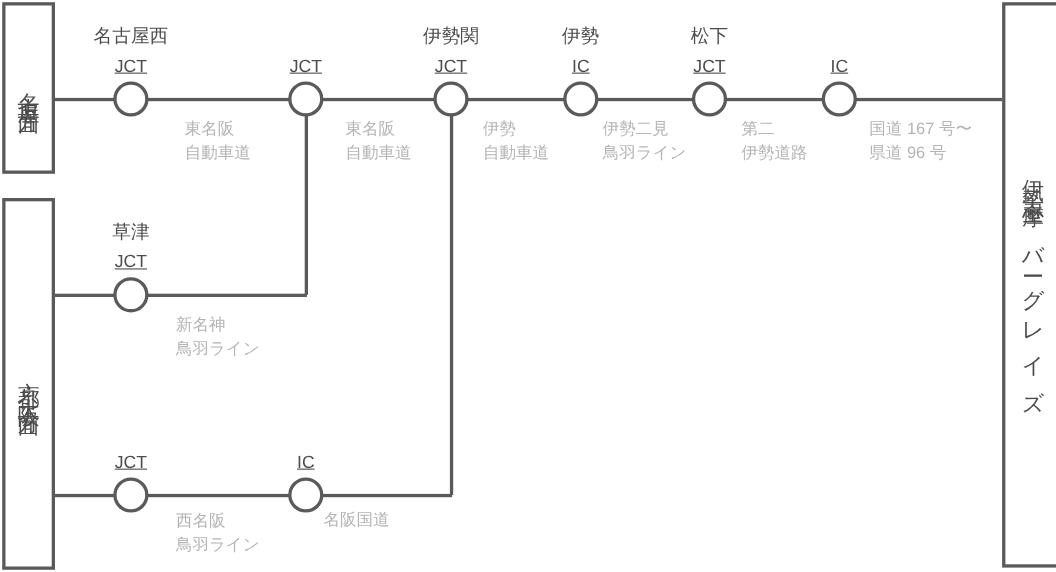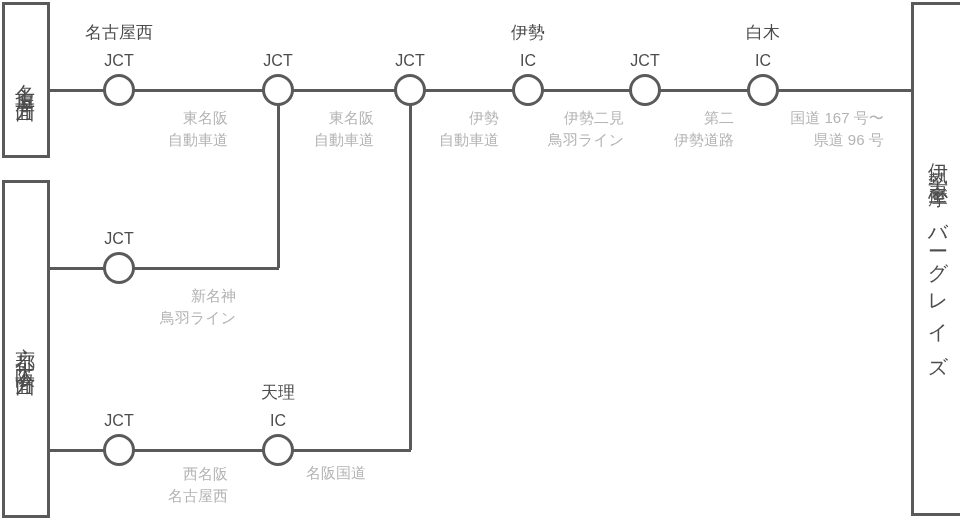--- a/index.html
+++ b/index.html
@@ -79,26 +79,27 @@
   .node-name {
     font-size: 17px;
     line-height: 30px;
     white-space: nowrap;
     margin-top: 48px;
   }
   .node-type {
     font-size: 16px;
     line-height: 26px;
     white-space: nowrap;
+    text-decoration: underline;
   }
   
   .road-label {
     position: absolute;
     transform: translateX(-50%);
-    text-align: right;
+    text-align: left;
     white-space: pre-line;
     color: #b4b4b4;
     font-size: 15px;
     line-height: 22px;
     z-index: 2;
   }
 </style>
 </head>
 <body>
 
@@ -128,77 +129,78 @@
     <div class="circle"></div>
   </div>
   <div class="node" style="left:278px; top:90px">
     <div class="node-label">
       <div class="node-type">JCT</div>
     </div>
     <div class="circle"></div>
   </div>
   <div class="node" style="left:410px; top:90px">
     <div class="node-label">
+      <div class="node-name">伊勢関</div>
       <div class="node-type">JCT</div>
     </div>
     <div class="circle"></div>
   </div>
   <div class="node" style="left:528px; top:90px">
     <div class="node-label">
       <div class="node-name">伊勢</div>
       <div class="node-type">IC</div>
     </div>
     <div class="circle"></div>
   </div>
   <div class="node" style="left:645px; top:90px">
     <div class="node-label">
+      <div class="node-name">松下</div>
       <div class="node-type">JCT</div>
     </div>
     <div class="circle"></div>
   </div>
   <div class="node" style="left:763px; top:90px">
     <div class="node-label">
-      <div class="node-name">白木</div>
       <div class="node-type">IC</div>
     </div>
     <div class="circle"></div>
   </div>
 
   <div class="node" style="left:119px; top:268px">
     <div class="node-label">
+      <div class="node-name">草津</div>
       <div class="node-type">JCT</div>
     </div>
     <div class="circle"></div>
   </div>
 
   <div class="node" style="left:119px; top:450px">
     <div class="node-label">
       <div class="node-type">JCT</div>
     </div>
     <div class="circle"></div>
   </div>
   <div class="node" style="left:278px; top:450px">
     <div class="node-label">
-      <div class="node-name">天理</div>
       <div class="node-type">IC</div>
     </div>
     <div class="circle"></div>
   </div>
 
   <div class="road-label" style="left:198px; top:107px">東名阪
 自動車道</div>
   <div class="road-label" style="left:344px; top:107px">東名阪
 自動車道</div>
   <div class="road-label" style="left:469px; top:107px">伊勢
 自動車道</div>
   <div class="road-label" style="left:586px; top:107px">伊勢二見
 鳥羽ライン</div>
   <div class="road-label" style="left:704px; top:107px">第二
 伊勢道路</div>
   <div class="road-label" style="left:837px; top:107px">国道 167 号〜
 県道 96 号</div>
   <div class="road-label" style="left:198px; top:285px">新名神
 鳥羽ライン</div>
   <div class="road-label" style="left:198px; top:463px">西名阪
-名古屋西</div>
-  <div class="road-label" style="left:336px; top:462px">名阪国道</div>
+鳥羽ライン</div>
+  <div class="road-label" style="left:324px; top:462px">名阪国道</div>
 
 </div>
 
 </body></html>

